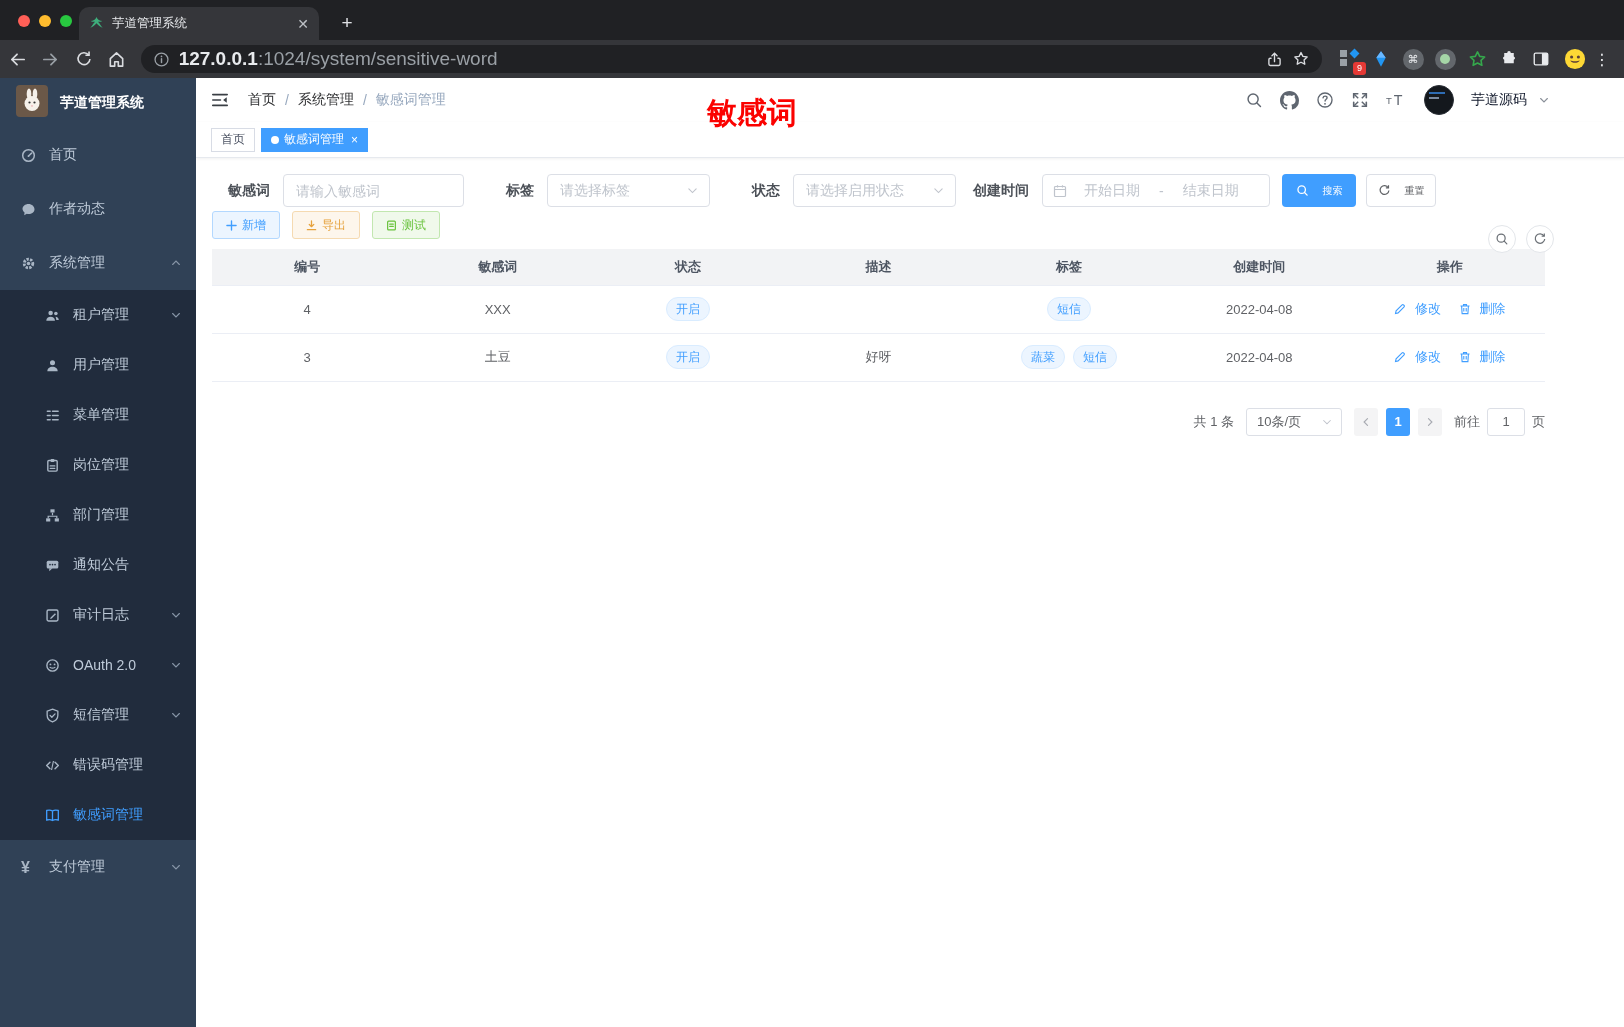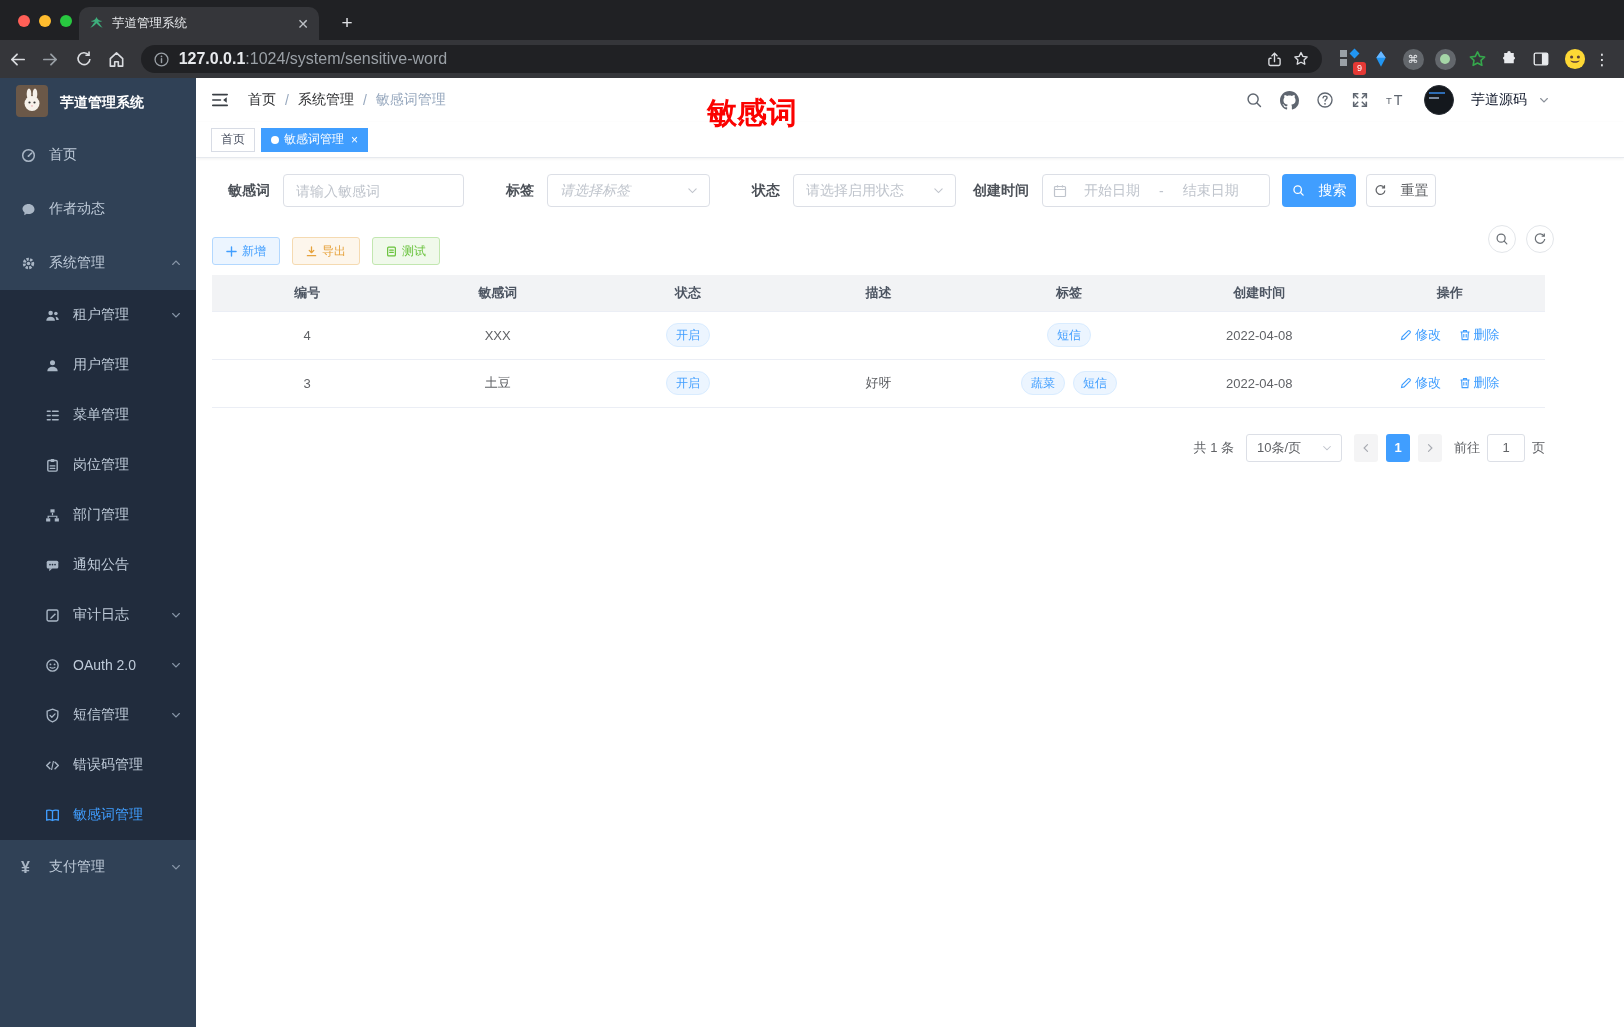--- a/index.html
+++ b/index.html
@@ -17,21 +17,21 @@
   .chrome-tab .title { flex:1; color:#e8eaed; font-size:12.5px; white-space:nowrap; overflow:hidden; }
   .tab-close { color:#bdc1c6; font-size:14px; cursor:default; }
   .newtab-btn { position:absolute; left:334px; top:10px; width:26px; height:26px; color:#dfe1e5;
     font-size:19px; text-align:center; line-height:25px; border-radius:50%; }
   .toolbar { position:absolute; top:40px; left:0; right:0; height:38px; background:#35363a;
     display:flex; align-items:center; color:#dadce0; }
   .nav-ic { width:30px; height:30px; display:flex; align-items:center; justify-content:center; margin-left:3px; }
   .nav-ic.fwd { color:#9aa0a6; }
   .omnibox { margin-left:9px; width:1185px; height:28px; background:#202124; border-radius:14px;
     display:flex; align-items:center; padding:0 12px; gap:9px; }
-  .omnibox .url { flex:1; font-size:16px; color:#9aa0a6; white-space:nowrap; overflow:hidden; }
+  .omnibox .url { flex:1; font-size:19px; color:#9aa0a6; white-space:nowrap; overflow:hidden; }
   .omnibox .url b { color:#e8eaed; font-weight:700; }
   .ext-zone { display:flex; align-items:center; gap:10px; margin-left:16px; }
   .ext { width:22px; height:22px; display:flex; align-items:center; justify-content:center; position:relative; }
   .ext-grid { width:18px; height:18px; position:relative; }
   .ext-grid i { position:absolute; width:7px; height:7px; background:#9aa0a6; display:block; }
   .ext-grid i.g1{left:0;top:0;} .ext-grid i.g2{left:0;top:9px;}
   .ext-grid i.gd{right:0;top:0; background:#2196f3; transform:rotate(45deg);}
   .ext-badge { position:absolute; right:-6px; bottom:-5px; background:#e53935; color:#fff; font-size:9px;
     min-width:13px; height:13px; border-radius:3px; text-align:center; line-height:13px; padding:0 2px; }
   .circ { width:21px; height:21px; border-radius:50%; background:#63676c; color:#e8eaed;
@@ -83,47 +83,47 @@
 
   .filter-row { display:flex; align-items:center; margin-left:16px; height:33px; }
   .f-label { font-size:14px; color:#4c5158; font-weight:600; margin-right:13px; white-space:nowrap; }
   .f-input, .f-select, .f-date { height:33px; border:1px solid #dcdfe6; border-radius:4px; background:#fff;
     display:flex; align-items:center; font-size:14px; color:#606266; }
   .f-input input { border:none; outline:none; width:100%; padding:0 12px; font-size:14px; color:#606266;
     font-family:inherit; background:transparent; }
   .f-input input::placeholder, .placeholder { color:#bfc4cc; }
   .f-select { justify-content:space-between; padding:0 10px 0 12px; cursor:pointer; }
   .f-select .caret { color:#c0c4cc; display:flex; }
-  .w-keyword{width:181px;} .w-tag{width:163px;font-style:italic;} .w-status{width:163px;}
+  .w-keyword{width:181px;} .w-tag{width:163px;} .w-status{width:163px;}
   .f-date { width:228px; padding:0 10px; gap:9px; color:#bfc4cc; }
   .f-date .dsep { color:#bfc4cc; }
   .f-date .dtxt { font-size:14px; }
   .gap28{width:42px;}
-  .btn { height:33px; border-radius:4px; font-size:14px; display:inline-flex; align-items:center;
+  .btn { height:33px; border-radius:4px; font-size:10px; display:inline-flex; align-items:center;
     justify-content:center; gap:14px; cursor:pointer; border:1px solid transparent; }
   .btn-primary { background:#409eff; color:#fff; width:74px; margin-left:12px; }
   .btn-default { background:#fff; color:#606266; border-color:#dcdfe6; width:70px; margin-left:10px; }
 
-  .action-row { display:flex; align-items:center; margin-top:30px; height:28px; }
+  .action-row { display:flex; align-items:center; margin-top:4px; height:28px; }
   .btn-sm { height:28px; border-radius:3px; font-size:12px; padding:0 13px; display:inline-flex;
     align-items:center; gap:5px; cursor:pointer; }
   .btn-add { background:#ecf5ff; border:1px solid #b3d8ff; color:#409eff; }
   .btn-export { background:#fdf6ec; border:1px solid #f5dab1; color:#e6a23c; margin-left:12px; }
   .btn-test { background:#f0f9eb; border:1px solid #c2e7b0; color:#67c23a; margin-left:12px; }
   .round-btns { position:absolute; right:70px; top:16px; display:flex; gap:10px; }
   .round-btn { width:28px; height:28px; border-radius:50%; border:1px solid #e3e6ea; background:#fff;
     color:#6b7076; display:flex; align-items:center; justify-content:center; cursor:pointer; }
 
   table.grid { width:100%; border-collapse:collapse; margin-top:10px; table-layout:fixed; }
   .grid th { background:#f2f3f5; height:36px; font-size:13px; color:#4d5562; font-weight:700; }
   .grid td { height:48px; text-align:center; font-size:13px; color:#606266; border-bottom:1px solid #ebeef5; }
   .grid tr.body-row:first-of-type td { border-top:1px solid #ebeef5; }
   .el-tag { display:inline-flex; align-items:center; height:24px; padding:0 9px; background:#ecf5ff;
     border:1px solid #d9ecff; border-radius:12px; color:#409eff; font-size:12px; margin:0 4px; }
-  .op-link { color:#409eff; font-size:13px; display:inline-flex; align-items:center; gap:3px;
+  .op-link { color:#409eff; font-size:13px; display:inline-flex; align-items:center; gap:9px;
     cursor:pointer; margin:0 7px; }
 
   .pagination { display:flex; align-items:center; justify-content:flex-end; gap:12px; margin-top:26px;
     font-size:13px; color:#606266; }
   .pg-select { width:96px; height:28px; border:1px solid #dcdfe6; border-radius:3px; display:flex;
     align-items:center; justify-content:space-between; padding:0 8px 0 10px; color:#606266; cursor:pointer; }
   .pg-select .caret{ color:#c0c4cc; display:flex; }
   .pg-nav { width:24px; height:28px; background:#f4f4f5; border-radius:3px; color:#a8abb2;
     display:flex; align-items:center; justify-content:center; cursor:pointer; }
   .pg-page { min-width:24px; height:28px; background:#409eff; border-radius:3px; color:#fff;

